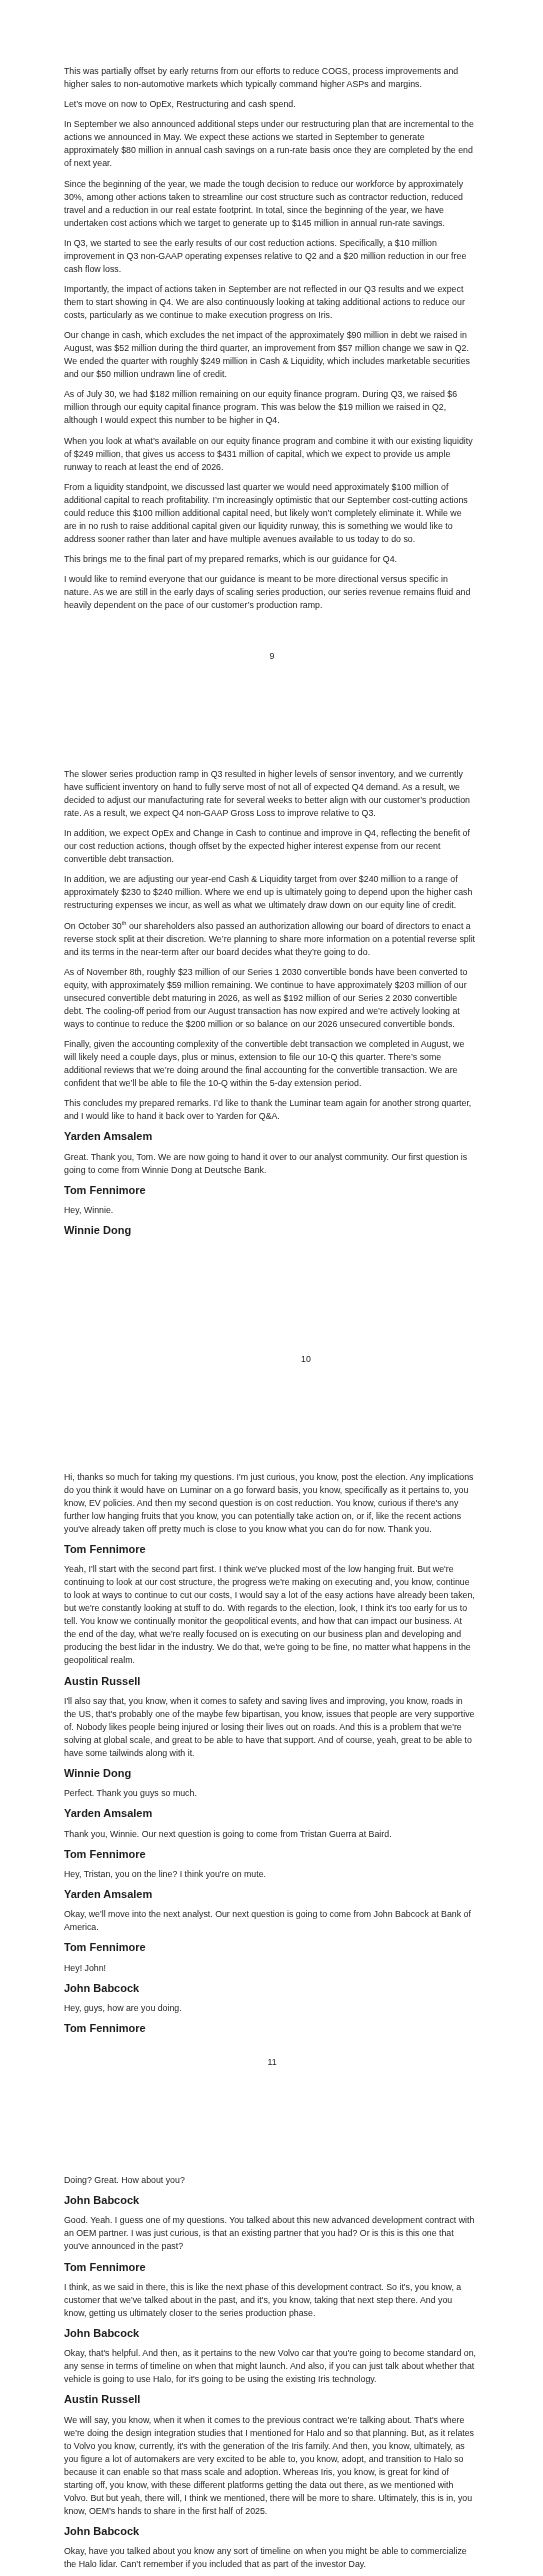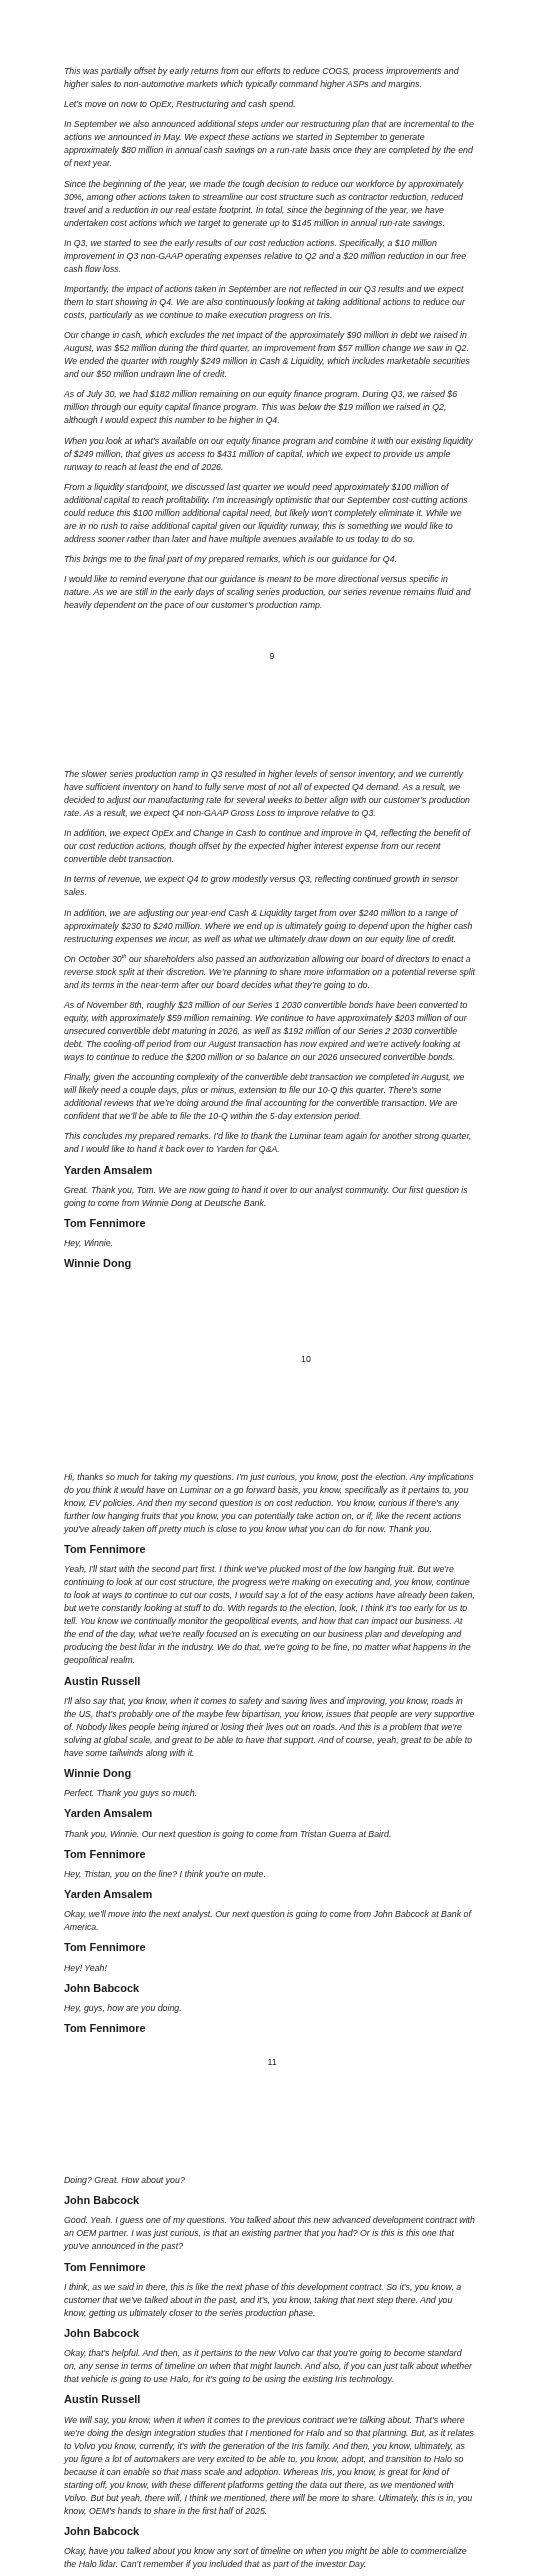--- a/index.html
+++ b/index.html
@@ -22,21 +22,20 @@
     top: 65px;
     width: 412px;
     color: #1e1e1e;
   }
   .para {
     margin: 0 0 7.2px 0;
     font-size: 8.8px;
     line-height: 13px;
     font-weight: 400;
     letter-spacing: 0;
-    font-style: italic;
   }
   .speaker {
     margin: 0 0 7.2px 0;
     font-size: 11px;
     line-height: 13px;
     font-weight: 700;
   }
   .pagenum {
     position: absolute;
     top: 650px;
@@ -67,21 +66,20 @@
         <p class="para">From a liquidity standpoint, we discussed last quarter we would need approximately $100 million of additional capital to reach profitability. I’m increasingly optimistic that our September cost-cutting actions could reduce this $100 million additional capital need, but likely won’t completely eliminate it. While we are in no rush to raise additional capital given our liquidity runway, this is something we would like to address sooner rather than later and have multiple avenues available to us today to do so.</p>
         <p class="para">This brings me to the final part of my prepared remarks, which is our guidance for Q4.</p>
         <p class="para">I would like to remind everyone that our guidance is meant to be more directional versus specific in nature. As we are still in the early days of scaling series production, our series revenue remains fluid and heavily dependent on the pace of our customer’s production ramp.</p>
       </div>
       <div class="pagenum" style="color: rgb(30, 30, 30);">9</div>
     </section>
     <section class="page">
       <div class="content" style="color: rgb(30, 30, 30);">
         <p class="para">The slower series production ramp in Q3 resulted in higher levels of sensor inventory, and we currently have sufficient inventory on hand to fully serve most of not all of expected Q4 demand. As a result, we decided to adjust our manufacturing rate for several weeks to better align with our customer’s production rate.  As a result, we expect Q4 non-GAAP Gross Loss to improve relative to Q3.</p>
         <p class="para">In addition, we expect OpEx and Change in Cash to continue and improve in Q4, reflecting the benefit of our cost reduction actions, though offset by the expected higher interest expense from our recent convertible debt transaction.</p>
-        <p class="para">In terms of revenue, we expect Q4 to grow modestly versus Q3, reflecting continued growth in sensor sales.</p>
         <p class="para">In addition, we are adjusting our year-end Cash &amp; Liquidity target from over $240 million to a range of approximately $230 to $240 million. Where we end up is ultimately going to depend upon the higher cash restructuring expenses we incur, as well as what we ultimately draw down on our equity line of credit.</p>
         <p class="para"><span>On October 30</span><sup>th</sup><span> our shareholders also passed an authorization allowing our board of directors to enact a reverse stock split at their discretion. We’re planning to share more information on a potential reverse split and its terms in the near-term after our board decides what they’re going to do.</span></p>
         <p class="para">As of November 8th, roughly $23 million of our Series 1 2030 convertible bonds have been converted to equity, with approximately $59 million remaining. We continue to have approximately $203 million of our unsecured convertible debt maturing in 2026, as well as $192 million of our Series 2 2030 convertible debt. The cooling-off period from our August transaction has now expired and we’re actively looking at ways to continue to reduce the $200 million or so balance on our 2026 unsecured convertible bonds.</p>
         <p class="para">Finally, given the accounting complexity of the convertible debt transaction we completed in August, we will likely need a couple days, plus or minus, extension to file our 10-Q this quarter. There’s some additional reviews that we’re doing around the final accounting for the convertible transaction. We are confident that we’ll be able to file the 10-Q within the 5-day extension period.</p>
         <p class="para">This concludes my prepared remarks. I’d like to thank the Luminar team again for another strong quarter, and I would like to hand it back over to Yarden for Q&amp;A.</p>
         <h3 class="speaker">Yarden Amsalem</h3>
         <p class="para">Great. Thank you, Tom. We are now going to hand it over to our analyst community. Our first question is going to come from Winnie Dong at Deutsche Bank.</p>
         <h3 class="speaker">Tom Fennimore</h3>
         <p class="para">Hey, Winnie.</p>
         <h3 class="speaker">Winnie Dong</h3>
@@ -97,21 +95,21 @@
         <p class="para">I'll also say that, you know, when it comes to safety and saving lives and improving, you know, roads in the US, that's probably one of the maybe few bipartisan, you know, issues that people are very supportive of. Nobody likes people being injured or losing their lives out on roads. And this is a problem that we're solving at global scale, and great to be able to have that support. And of course, yeah, great to be able to have some tailwinds along with it.</p>
         <h3 class="speaker">Winnie Dong</h3>
         <p class="para">Perfect. Thank you guys so much.</p>
         <h3 class="speaker">Yarden Amsalem</h3>
         <p class="para">Thank you, Winnie. Our next question is going to come from Tristan Guerra at Baird.</p>
         <h3 class="speaker">Tom Fennimore</h3>
         <p class="para">Hey, Tristan, you on the line? I think you're on mute.</p>
         <h3 class="speaker">Yarden Amsalem</h3>
         <p class="para">Okay, we'll move into the next analyst. Our next question is going to come from John Babcock at Bank of America.</p>
         <h3 class="speaker">Tom Fennimore</h3>
-        <p class="para">Hey! Yeah!</p>
+        <p class="para">Hey! John!</p>
         <h3 class="speaker">John Babcock</h3>
         <p class="para">Hey, guys, how are you doing.</p>
         <h3 class="speaker">Tom Fennimore</h3>
       </div>
       <div class="pagenum" style="color: rgb(30, 30, 30);">11</div>
     </section>
     <section class="page">
       <div class="content" style="color: rgb(30, 30, 30);">
         <p class="para">Doing? Great. How about you?</p>
         <h3 class="speaker">John Babcock</h3>

